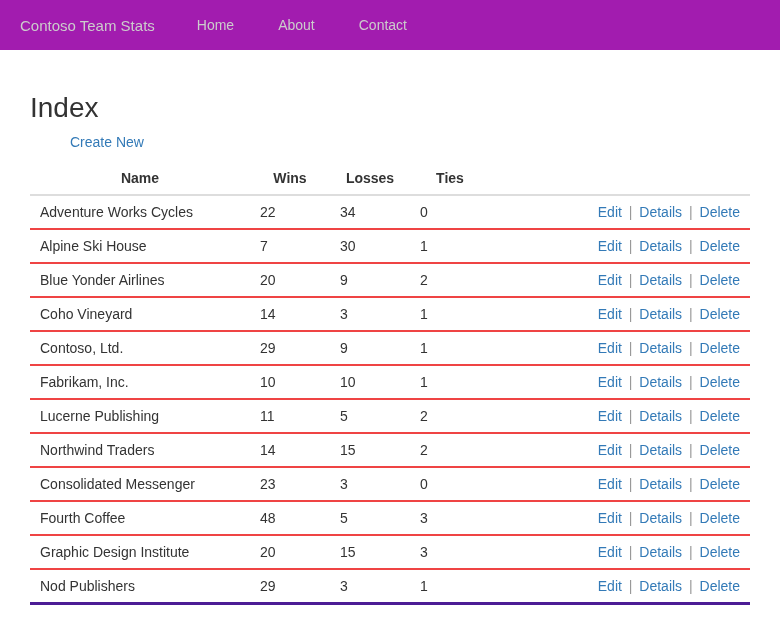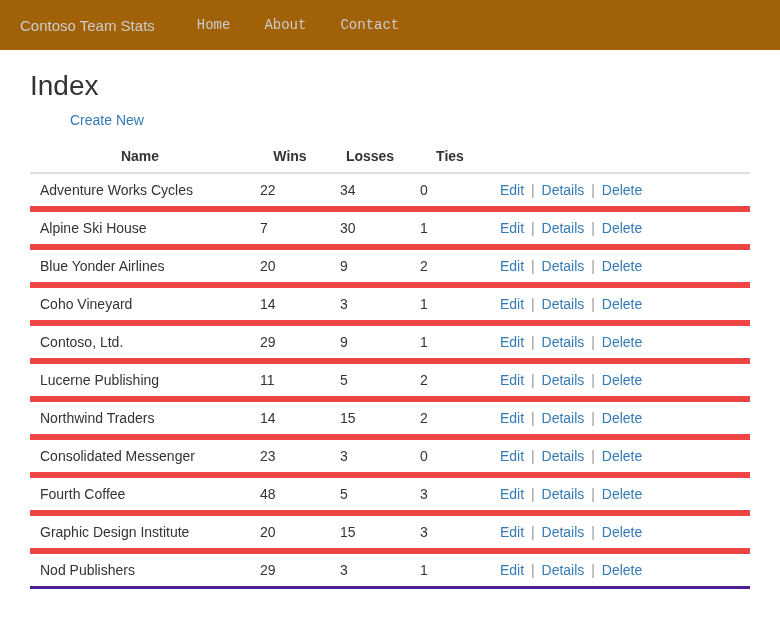--- a/index.html
+++ b/index.html
@@ -1,55 +1,55 @@
 <!DOCTYPE html>
 <html><head>
   <meta charset="utf-8">
   <style>
     * { box-sizing: border-box; margin: 0; padding: 0; }
     body { font-family: 'Segoe UI', Arial, sans-serif; font-size: 14px; color: #333; background: #fff; }
 
     
     nav {
-      background-color: #a16207;
+      background-color: #a21caf;
       padding: 0 20px;
       display: flex;
       align-items: center;
       height: 50px;
     }
     .nav-brand {
       color: #ccc;
       font-size: 15px;
       font-weight: 500;
       margin-right: 30px;
       white-space: nowrap;
     }
     .nav-links {
       display: flex;
-      gap: 10px;
-      font-family: Liberation Mono, monospace;
+      gap: 20px;
     }
     .nav-link {
       color: #ccc;
       text-decoration: none;
       padding: 5px 12px;
       font-size: 14px;
       cursor: pointer;
     }
 
     
     .page-content {
       padding: 20px 30px;
     }
 
     h1 {
       font-size: 28px;
       font-weight: 300;
       color: #333;
       margin-bottom: 10px;
+      margin-top: 22px;
     }
 
     .create-new-link {
       color: #337ab7;
       text-decoration: none;
       font-size: 14px;
       display: inline-block;
       margin-bottom: 12px;
       cursor: pointer;
       margin-left: 40px;
@@ -65,30 +65,30 @@
       border-bottom: 2px solid #ddd;
     }
     th {
       text-align: center;
       padding: 8px 10px;
       font-weight: 600;
       color: #333;
     }
     td {
       padding: 8px 10px;
-      border-bottom: 6px solid #ef4444;
+      border-bottom: 2px solid #ef4444;
       color: #333;
     }
     tr:last-child td { border-bottom: 3px solid #4c1d95; }
 
     .col-name { width: 220px; }
     .col-wins { width: 80px; }
     .col-losses { width: 80px; margin-top: 16px; }
     .col-ties { width: 80px; }
-    .col-actions { text-align: left; }
+    .col-actions { text-align: right; }
 
     .action-link {
       color: #337ab7;
       text-decoration: none;
       cursor: pointer;
       font-size: 14px;
     }
     .action-sep {
       color: #999;
       margin: 0 3px;
@@ -151,20 +151,27 @@
           <td class="col-actions"><a class="action-link">Edit</a><span class="action-sep"> | </span><a class="action-link">Details</a><span class="action-sep"> | </span><a class="action-link">Delete</a></td>
         </tr>
         <tr>
           <td class="col-name">Contoso, Ltd.</td>
           <td class="col-wins">29</td>
           <td class="col-losses">9</td>
           <td class="col-ties">1</td>
           <td class="col-actions"><a class="action-link">Edit</a><span class="action-sep"> | </span><a class="action-link">Details</a><span class="action-sep"> | </span><a class="action-link">Delete</a></td>
         </tr>
         <tr>
+          <td class="col-name">Fabrikam, Inc.</td>
+          <td class="col-wins">10</td>
+          <td class="col-losses">10</td>
+          <td class="col-ties">1</td>
+          <td class="col-actions"><a class="action-link">Edit</a><span class="action-sep"> | </span><a class="action-link">Details</a><span class="action-sep"> | </span><a class="action-link">Delete</a></td>
+        </tr>
+        <tr>
           <td class="col-name">Lucerne Publishing</td>
           <td class="col-wins">11</td>
           <td class="col-losses">5</td>
           <td class="col-ties">2</td>
           <td class="col-actions"><a class="action-link">Edit</a><span class="action-sep"> | </span><a class="action-link">Details</a><span class="action-sep"> | </span><a class="action-link">Delete</a></td>
         </tr>
         <tr>
           <td class="col-name">Northwind Traders</td>
           <td class="col-wins">14</td>
           <td class="col-losses">15</td>

